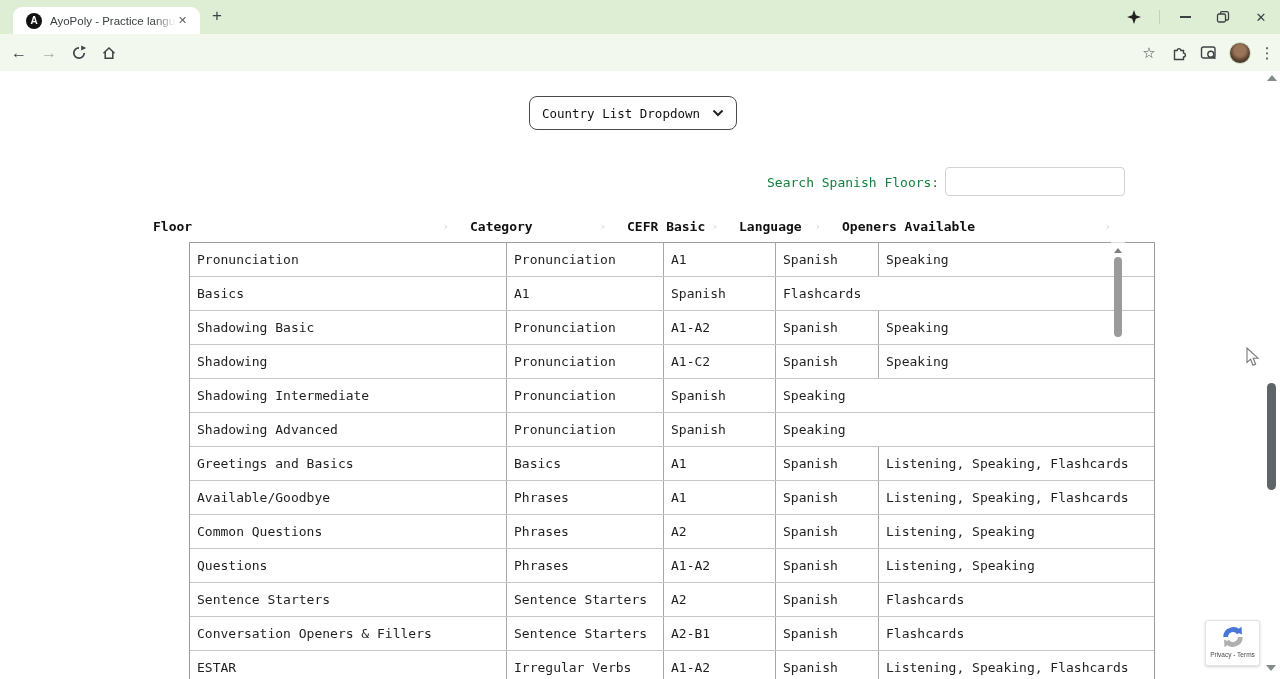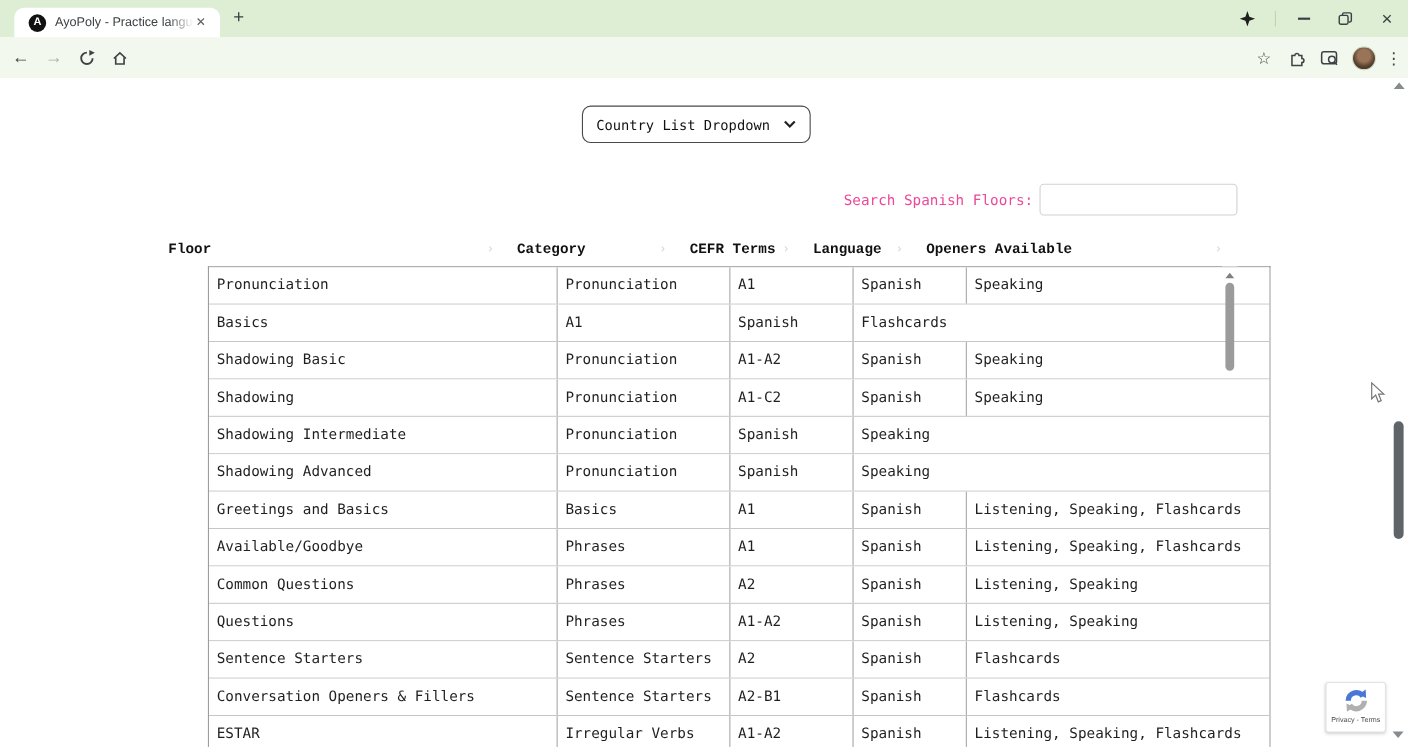--- a/index.html
+++ b/index.html
@@ -38,27 +38,27 @@
             border:1px solid #cfe0c6; margin:0 5px; }
 
   
   #content { position:absolute; left:0; top:71px; width:1280px; height:608px; background:#fff;
              font-family:"DejaVu Sans Mono", monospace; color:#1f1f1f; }
 
   #country-dropdown { position:absolute; left:529px; top:25px; width:208px; height:34px;
                       background:#fff; border:1.5px solid #4a4a4a; border-radius:8px;
                       display:flex; align-items:center; justify-content:center; gap:12px;
                       font-size:12.5px; color:#111; }
-  #search-row-label { position:absolute; left:767px; top:104px; font-size:13px; color:#ec4899; }
+  #search-row-label { position:absolute; left:767px; top:104px; font-size:13px; color:#15803d; }
   #floor-search { position:absolute; left:945px; top:96px; width:180px; height:29px;
                   border:1px solid #d2d2d2; border-radius:4px; font-family:inherit; font-size:13px;
                   padding:0 6px; outline:none; }
 
   #thead { position:absolute; left:145px; top:140px; width:979px; height:31px; display:grid;
-           grid-template-columns:317px 157px 112px 103px 1fr;font-family:Liberation Mono, monospace; }
+           grid-template-columns:317px 157px 112px 103px 1fr; }
   .hcell { display:flex; align-items:center; justify-content:space-between; padding-left:8px;
            font-weight:bold; font-size:13px; color:#111; }
   .hsort { color:#d4d4d4; font-size:11px; margin-right:13px; font-weight:normal; }
 
   #tbody { position:absolute; left:145px; top:171px; width:966px; height:437px; overflow:hidden;
            border:1px solid #9c9c9c; border-bottom:none;margin-left:44px; }
   .trow { display:grid; grid-template-columns:317px 157px 112px 103px 1fr; height:34px;
           border-bottom:1px solid #c6c6c6; background:#fff; }
   .tcell { border-right:1px solid #a8a8a8; line-height:33px; padding-left:7px; font-size:13px;
            white-space:nowrap; overflow:hidden; }
@@ -178,21 +178,21 @@
   <div id="thead">
       <div class="hcell">
         <span>Floor</span>
         <span class="hsort">›</span>
       </div>
       <div class="hcell">
         <span>Category</span>
         <span class="hsort">›</span>
       </div>
       <div class="hcell">
-        <span>CEFR Terms</span>
+        <span>CEFR Basic</span>
         <span class="hsort">›</span>
       </div>
       <div class="hcell">
         <span>Language</span>
         <span class="hsort">›</span>
       </div>
       <div class="hcell">
         <span>Openers Available</span>
         <span class="hsort">›</span>
       </div>

